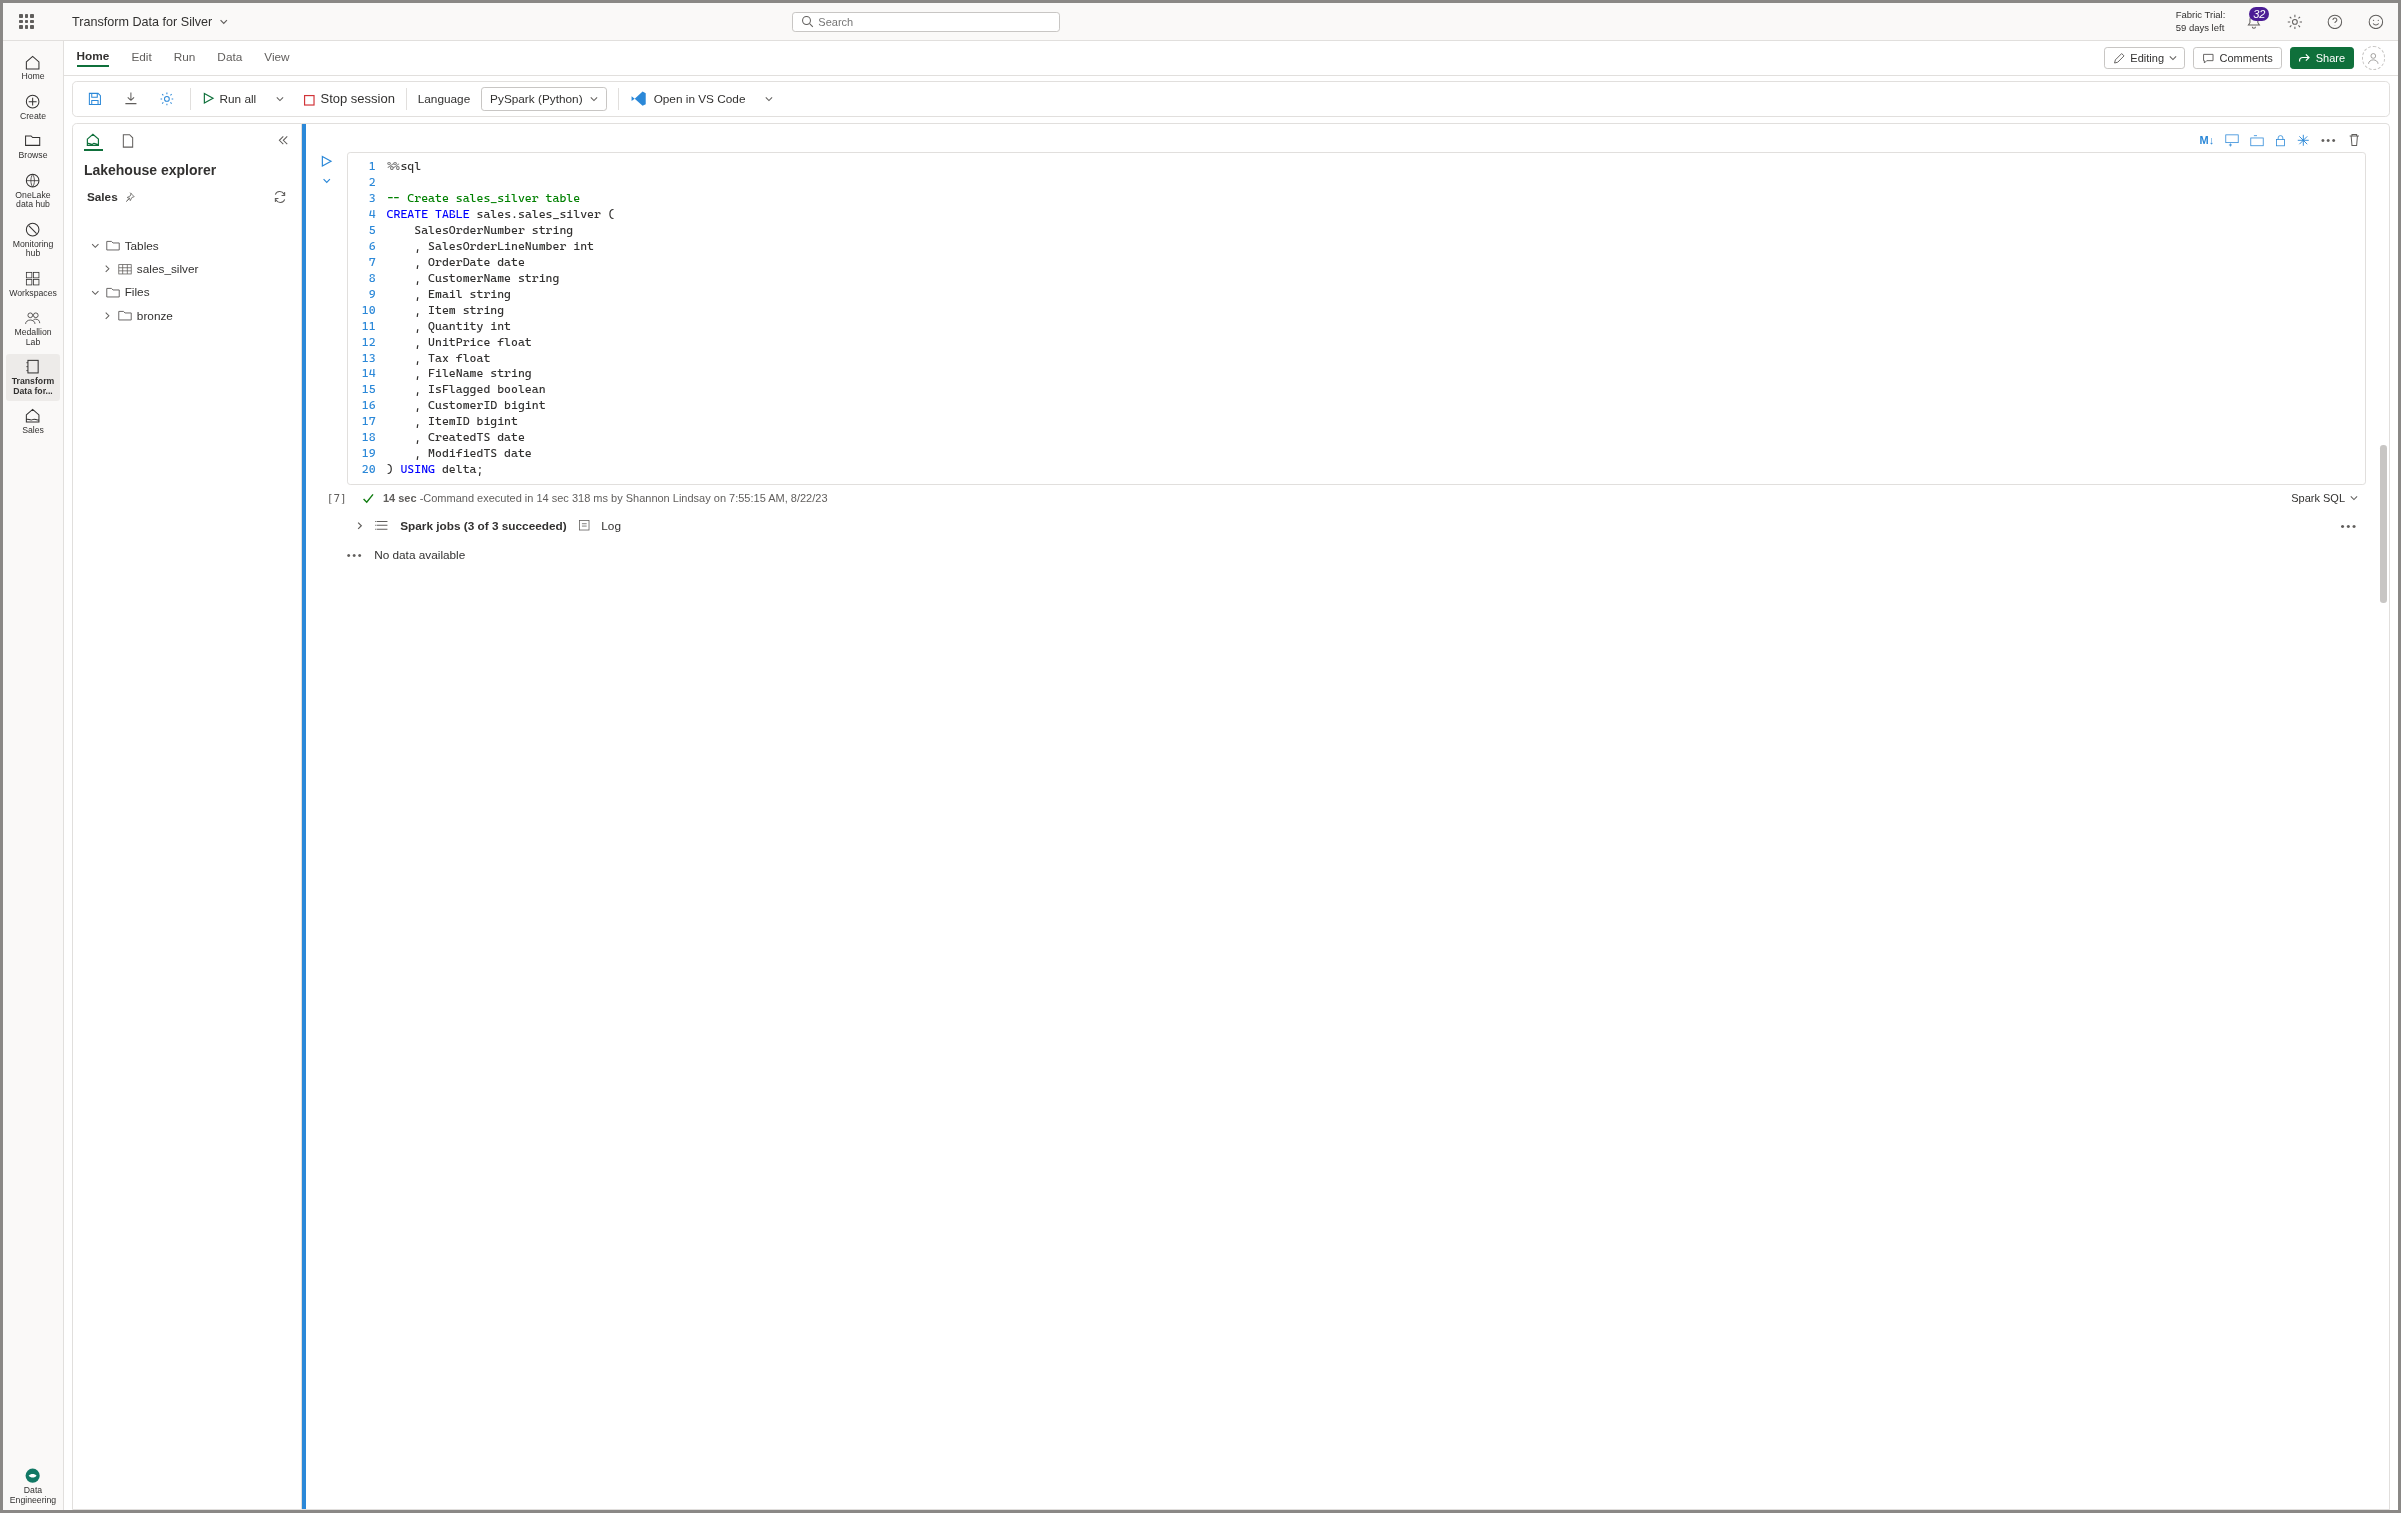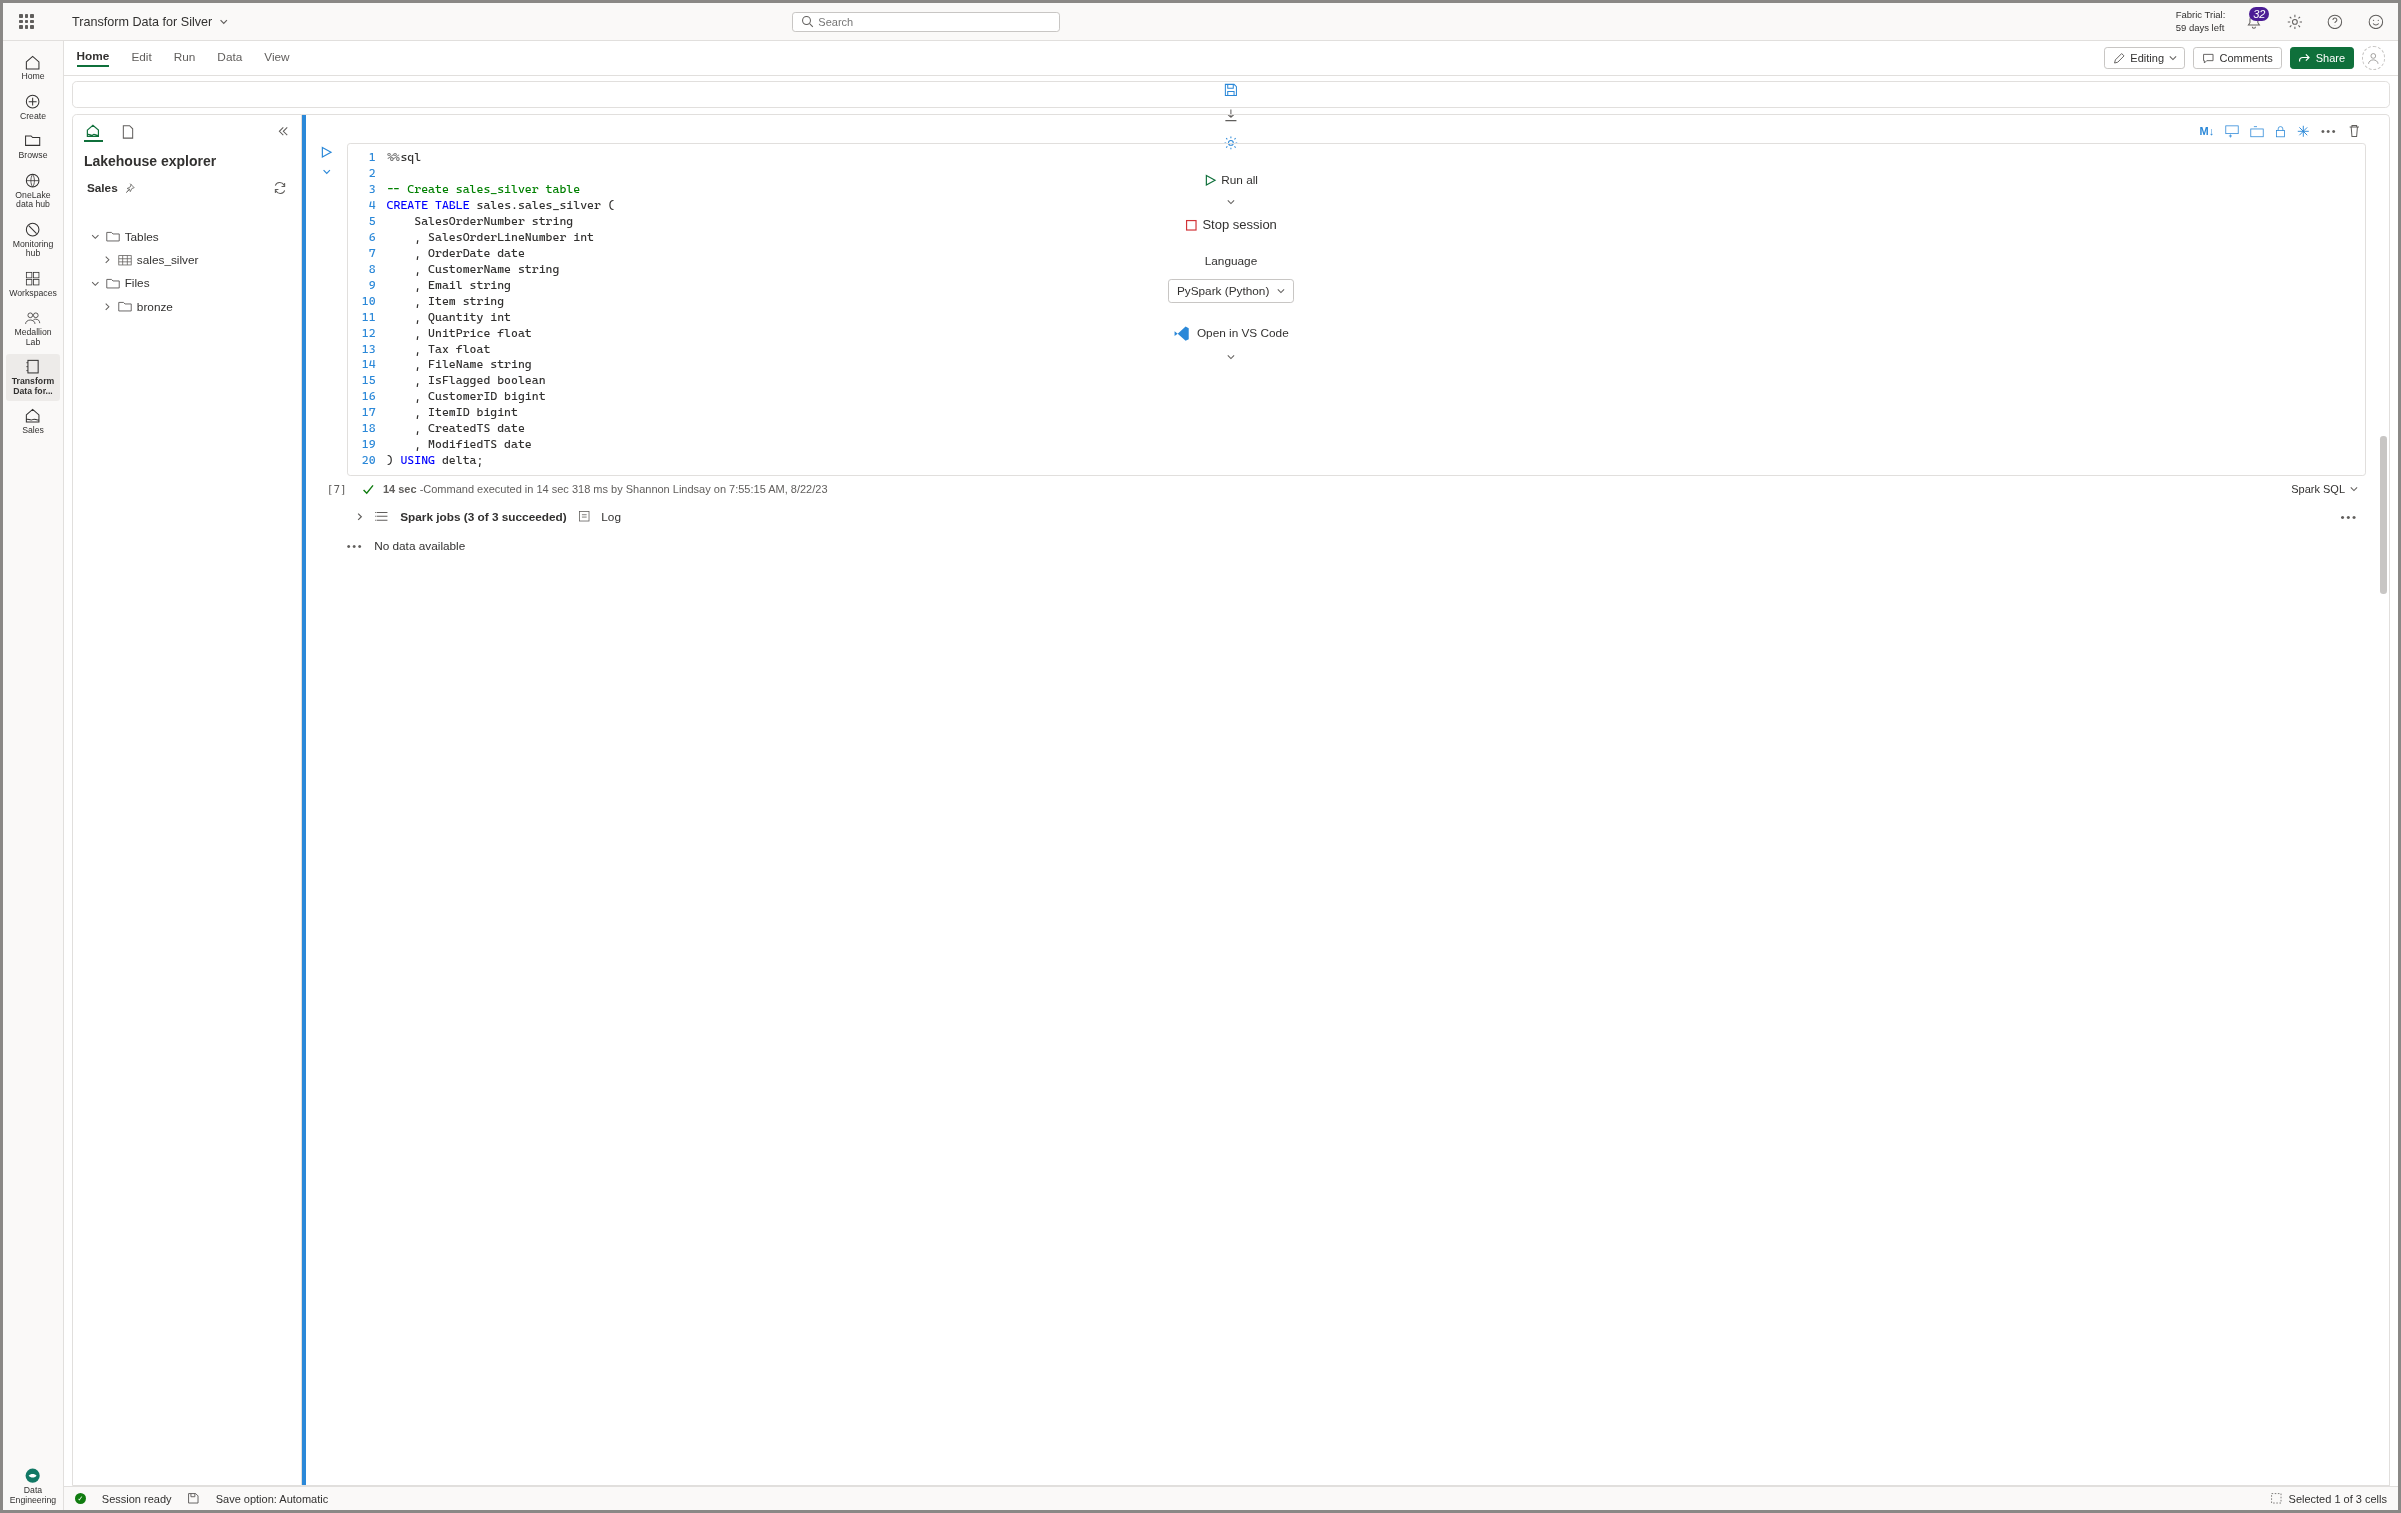--- a/index.html
+++ b/index.html
@@ -25,21 +25,21 @@
 .leftnav-label { font-size: 8.7px; color: #323130; margin-top: 1.6px; line-height:1.1;}
 .leftnav-spacer { flex: 1; }
 .content-col { flex: 1; display: flex; flex-direction: column; min-width: 0; }
 .ribbon-tabs { display: flex; align-items: center; height: 35px; padding: 0 12.6px; gap: 22px; border-bottom: 0.8px solid #e1dfdd; }
 .ribbon-tab { font-size: 11.8px; color: #605e5c; cursor: pointer; padding-bottom: 1.6px; }
 .ribbon-tab.active { color: #323130; font-weight: 600; border-bottom: 2.4px solid #0f703b; }
 .ribbon-right { margin-left: auto; display: flex; gap: 7.9px; align-items: center; }
 .pill-btn { display: flex; align-items: center; gap: 4.7px; border: 0.8px solid #c8c6c4; border-radius: 3.2px; padding: 3.9px 7.9px; font-size: 11px; cursor: pointer; background: #fff; }
 .share-btn { background: #0f703b; color: #fff; border-color: #0f703b; }
 .avatar-circle { width: 23.6px; height: 23.6px; border: 0.8px dashed #c8c6c4; border-radius: 50%; display:flex;align-items:center;justify-content:center;}
-.toolbar { display: flex; align-items: center; height: 27px; padding: 0 9.5px; gap: 11px; border: 0.8px solid #e1dfdd; margin: 4.7px 7.9px 0 7.9px; border-radius: 4.7px; flex-direction: column; }
+.toolbar { display: flex; align-items: center; height: 36px; padding: 0 9.5px; gap: 11px; border: 0.8px solid #e1dfdd; margin: 4.7px 7.9px 0 7.9px; border-radius: 4.7px; }
 .toolbar .sep { width: 0.8px; height: 22px; background: #e1dfdd; }
 .run-btn { display: flex; align-items: center; gap: 4.7px; color: #0f703b; font-size: 11.8px; cursor: pointer; }
 .stop-btn { display: flex; align-items: flex-end; gap: 4.7px; font-size: 13px; cursor: pointer; }
 .lang-label { font-size: 11.8px; color: #323130; }
 .lang-select { display: flex; align-items: center; gap: 7.9px; border: 0.8px solid #c8c6c4; border-radius: 3.2px; padding: 3.9px 7.9px; font-size: 11.8px; cursor: pointer; background:#fff;}
 .vscode-btn { display: flex; align-items: center; gap: 6.3px; font-size: 11.8px; cursor: pointer; }
 .workspace { display: flex; flex: 1; min-height: 0; margin: 6.3px 7.9px 0 7.9px; gap: 0; }
 .sidebar { width: 230px; border: 0.8px solid #e1dfdd; border-radius: 4.7px 0 0 0; display:flex; flex-direction:column;}
 .sidebar-tabs { display: flex; align-items: center; padding: 7.9px 11px 4.7px; gap: 15.8px; }
 .sb-tab-icon { width: 19px; height: 19px; cursor: pointer; display:flex;align-items:center;justify-content:center;}
@@ -485,30 +485,16 @@
               <div class="nodata" style="padding-left:0">No data available</div>
             </div>
           </div>
           </div>
           <div class="scroll-track">
               <div class="scroll-thumb"></div>
             </div>
         </div>
       </div>
 
-      <div class="statusbar">
-        <span class="status-dot"></span>
-        <span>Session ready</span>
-        <svg width="12.6" height="12.6" viewBox="0 0 16 16">
-            <path d="M2 2h9l3 3v9H2z M5 2v4h5V2" stroke="#605e5c" fill="none" stroke-width="1.2"></path>
-          </svg>
-        <span>Save option: Automatic</span>
-        <div class="statusbar-right">
-          <svg width="12.6" height="12.6" viewBox="0 0 16 16">
-              <rect x="2" y="2" width="12" height="12" stroke="#605e5c" fill="none" stroke-dasharray="2 2"></rect>
-            </svg>
-          <span>Selected 1 of 3 cells</span>
-        </div>
-      </div>
     </div>
   </div>
 </div>
 
 
 </body></html>

